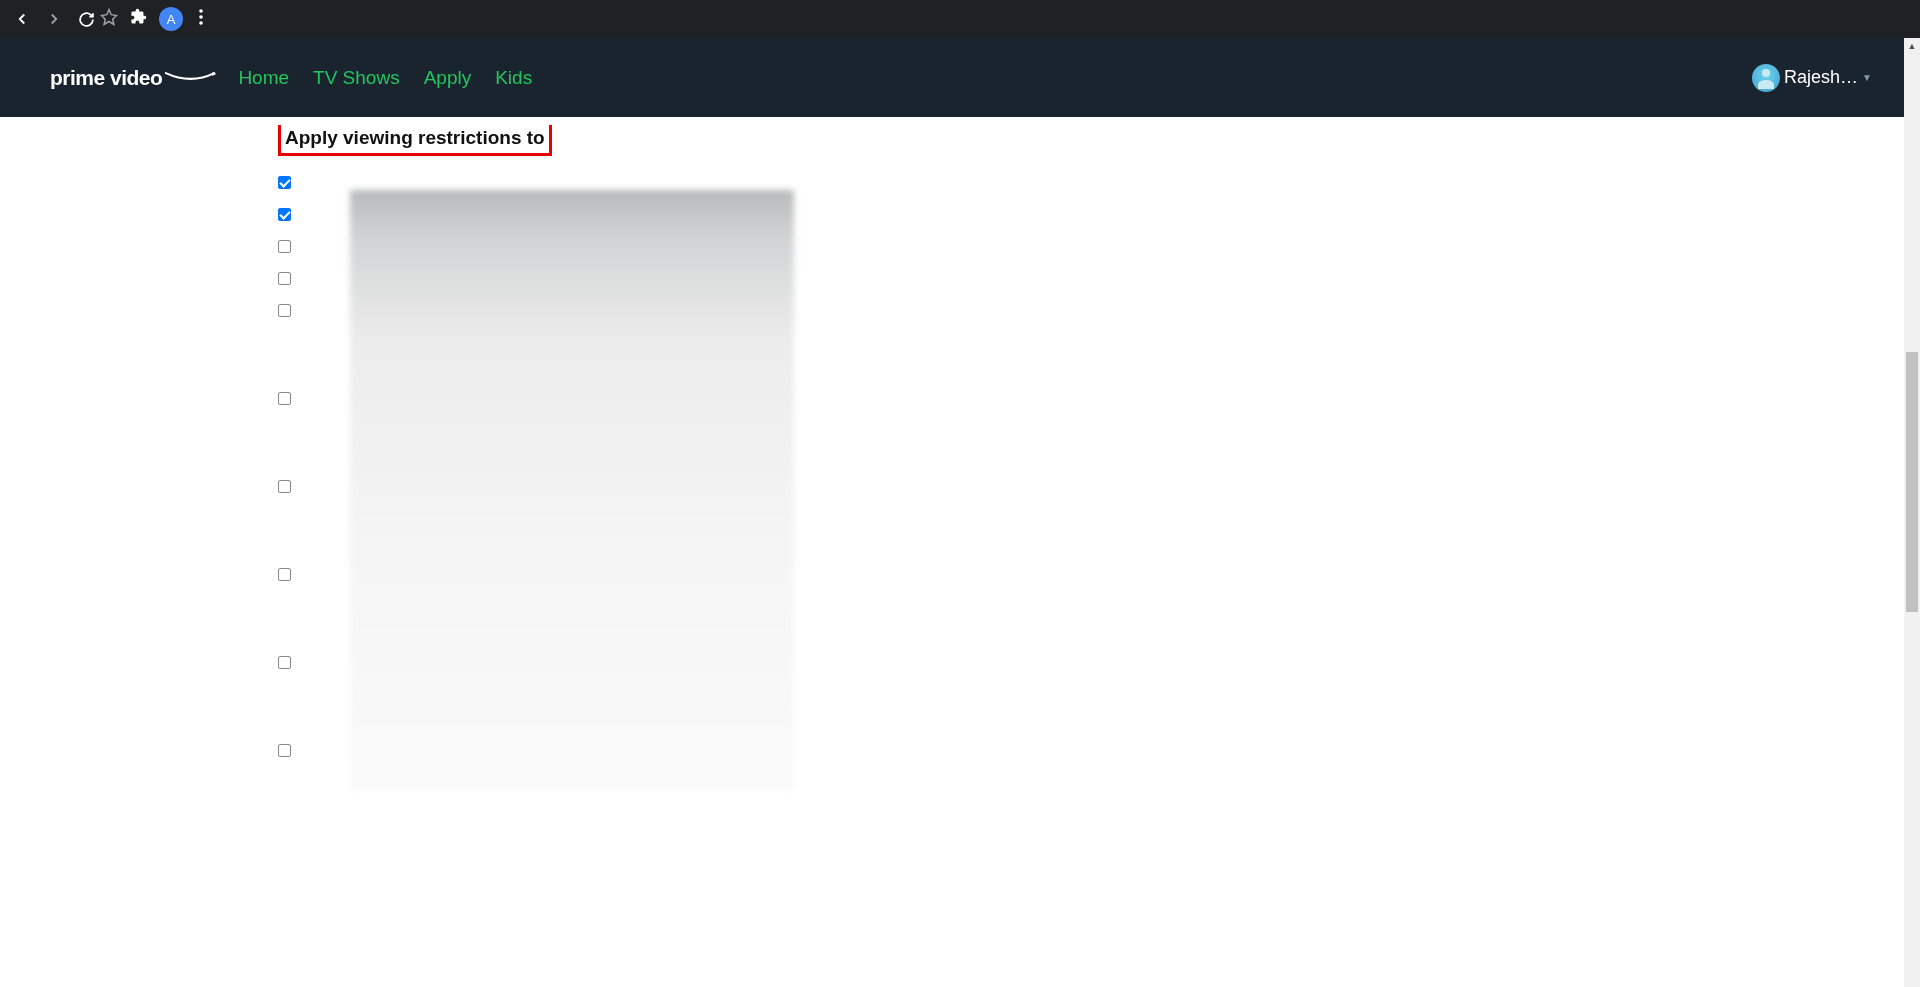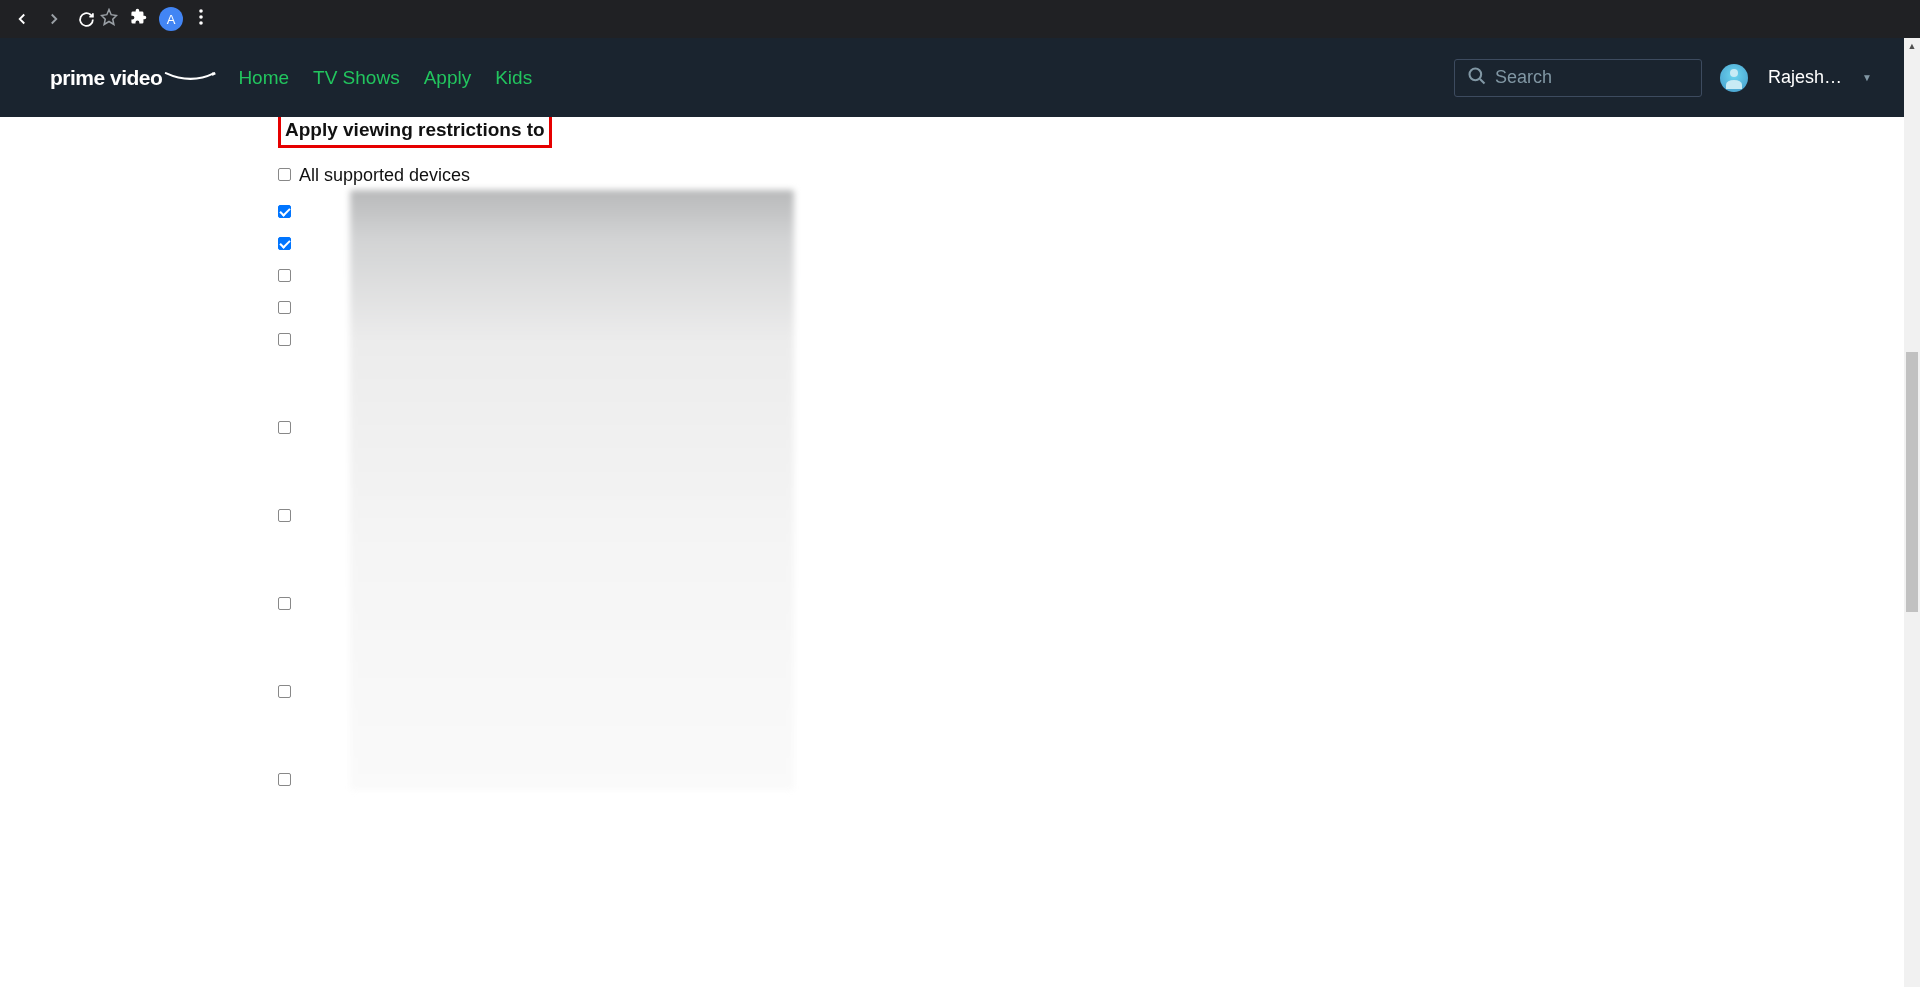--- a/index.html
+++ b/index.html
@@ -159,21 +159,21 @@
       color: #8197a4;
       margin-right: 8px;
     }
     .search-placeholder {
       color: #8197a4;
       font-size: 18px;
     }
     .pv-user {
       display: flex;
       align-items: center;
-      gap: 20px;
+      gap: 4px;
       cursor: pointer;
     }
     .pv-avatar {
       width: 28px;
       height: 28px;
       background: radial-gradient(circle at 50% 40%, #6dd6f0, #4299c9);
       border-radius: 50%;
       position: relative;
     }
     .pv-avatar::before {
@@ -223,21 +223,21 @@
       background: #fff;
       padding: 0 22px 0 22px;
       position: relative;
     }
     
     .section-heading {
       display: inline-block;
       color: #111;
       font-size: 19px;
       font-weight: 700;
-      margin-top: 4px;
+      margin-top: 12px;
       padding: 2px 4px 4px 4px;
       border: 3px solid #e60000;
       border-top: none;
       position: relative;
       top: -4px;
     }
     
     .device-list {
       margin-top: 12px;
     }
@@ -377,46 +377,33 @@
           <path d="M52 1 L56 3 L52 5" fill="#fff" stroke-width="0"></path>
         </svg>
     </div>
     <div class="pv-nav">
       <span class="pv-nav-item">Home</span>
       <span class="pv-nav-item">TV Shows</span>
       <span class="pv-nav-item">Apply</span>
       <span class="pv-nav-item">Kids</span>
     </div>
     <div class="pv-spacer"></div>
-    <div class="pv-search">
-      <span class="search-icon">
-        <svg width="20" height="20" viewBox="0 0 24 24" fill="none" stroke="currentColor" stroke-width="2.5">
-            <circle cx="10" cy="10" r="7"></circle>
-            <path d="M21 21l-5.5-5.5"></path>
-          </svg>
-      </span>
-      <span class="search-placeholder">Search</span>
-    </div>
     <div class="pv-user">
       <div class="pv-avatar"></div>
       <span class="pv-username">Rajesh…</span>
       <span class="pv-caret">▼</span>
     </div>
   </div>
 
   <div class="content-wrap">
     <div class="content-panel">
       <div class="section-heading">Apply viewing restrictions to</div>
       
       <div class="device-list" id="device-list">
 
-      <div class="device-row">
-            <input type="checkbox" class="device-checkbox" style="">
-            <span class="device-label">All supported devices</span>
-          </div>
           <div class="device-row">
             <input type="checkbox" class="device-checkbox" checked="" style="">
             <span class="device-label"></span>
           </div>
           <div class="device-row">
             <input type="checkbox" class="device-checkbox" checked="" style="">
             <span class="device-label"></span>
           </div>
           <div class="device-row">
             <input type="checkbox" class="device-checkbox" style="">

